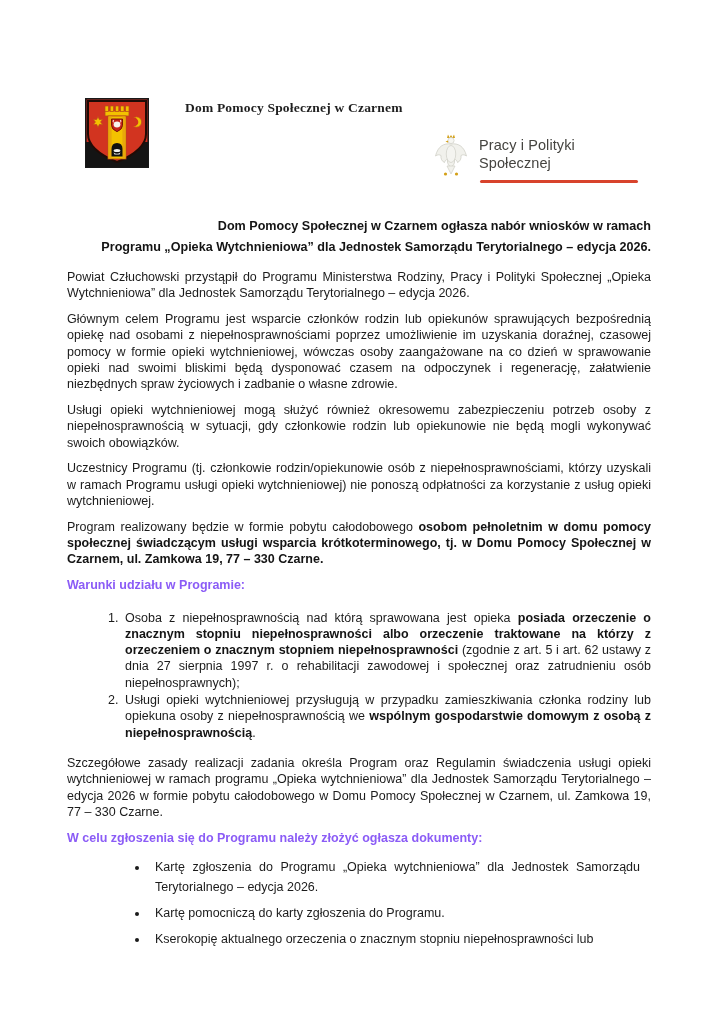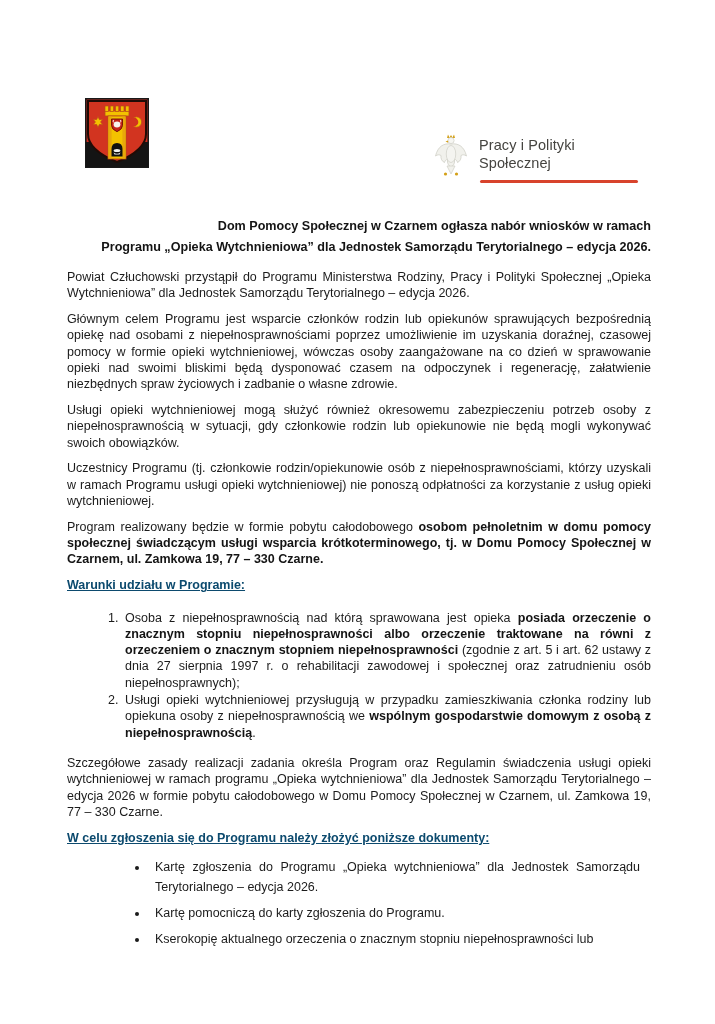--- a/index.html
+++ b/index.html
@@ -31,21 +31,21 @@
   
   .content{
     position:absolute;left:67px;top:216px;width:584px;
     font-size:12.5px;line-height:16.3px;text-align:justify;
   }
   .doc-title{
     margin:0 0 12px 0;text-align:right;
     font-size:12.6px;font-weight:700;line-height:20.5px;color:#141414;
   }
   .para{margin:0 0 9.5px 0;}
-  .h-bold{margin:4px 0 16px 0;font-size:12.5px;font-weight:700;text-align:left;color:#0c4a6e;text-decoration:underline;}
+  .h-bold{margin:4px 0 16px 0;font-size:12.5px;font-weight:700;text-align:left;color:#8b5cf6;}
   .h-bold.docs{margin:5px 0 11px 0;}
   ol.conditions{margin:0 0 14px 0;padding:0 0 0 55px;}
   ol.conditions li{margin:0 0 1px 0;padding-left:3px;text-align:justify;}
   ul.documents{margin:11px;padding:0 0 0 71px;list-style:disc;}
   ul.documents li{margin:0 0 6px 0;padding-left:6px;line-height:20px;text-align:justify;}
   b{color:#141414;}
 </style>
 </head>
 <body>
 
@@ -75,20 +75,21 @@
     <path d="M26.5,58.5 v-7.5 q0,-6 5.5,-6 q5.5,0 5.5,6 v7.5 z" fill="#101010"></path>
     <path d="M28.5,54.5 q3.5,2.6 7,0 l-1,2 h-5 z" fill="#f2f2ee"></path>
     <ellipse cx="32" cy="52.5" rx="3.4" ry="1.6" fill="#f2f2ee"></ellipse>
 
     <path d="M13,18.5 L14.4,21.6 L17.8,21.3 L15.6,24 L17.8,26.7 L14.4,26.4 L13,29.5 L11.6,26.4 L8.2,26.7 L10.4,24 L8.2,21.3 L11.6,21.6 Z" fill="#f3c200" stroke="#c1471c" stroke-width="0.8"></path>
 
     <circle cx="51.5" cy="24" r="5.2" fill="#f3c200" stroke="#c1471c" stroke-width="0.8"></circle>
     <circle cx="48.9" cy="24" r="4.4" fill="#d23420"></circle>
   </svg>
 
+  <div class="org-name">Dom Pomocy Społecznej w Czarnem</div>
 
   <div class="ministry">
     <svg class="eagle" viewBox="0 0 72 104" aria-hidden="true">
       <path d="M30,7 l3,6 l3,-5 l3,5 l3,-6 l2,7 h-16 z" fill="#d4a017"></path>
       <path d="M36,26 C22,24 10,30 5,50 C9,47 13,47 16,49 C15,55 18,61 23,63 C24,59 26,57 29,57 C28,64 31,70 36,72 C41,70 44,64 43,57 C46,57 48,59 49,63 C54,61 57,55 56,49 C59,47 63,47 67,50 C62,30 50,24 36,26 Z" fill="#f1f1ec" stroke="#cfcfc6" stroke-width="1.6"></path>
       <ellipse cx="36" cy="46" rx="9.5" ry="17" fill="#f4f4f0" stroke="#cfcfc6" stroke-width="1.4"></ellipse>
       <path d="M28,70 h16 l-4,8 l-4,8 l-4,-8 z" fill="#f1f1ec" stroke="#cfcfc6" stroke-width="1.4"></path>
       <circle cx="36" cy="19" r="6.2" fill="#f6f6f2" stroke="#cfcfc6" stroke-width="1.4"></circle>
       <path d="M30.2,19 l-5.2,2 l5.2,2.4 z" fill="#d4a017"></path>
       <circle cx="25" cy="86" r="3.2" fill="#d4a017"></circle>
@@ -113,27 +114,27 @@
 
     <p class="para">Usługi opieki wytchnieniowej mogą służyć również okresowemu zabezpieczeniu potrzeb osoby z niepełnosprawnością w sytuacji, gdy członkowie rodzin lub opiekunowie nie będą mogli wykonywać swoich obowiązków.</p>
 
     <p class="para">Uczestnicy Programu (tj. członkowie rodzin/opiekunowie osób z niepełnosprawnościami, którzy uzyskali w ramach Programu usługi opieki wytchnieniowej) nie ponoszą odpłatności za korzystanie z usług opieki wytchnieniowej.</p>
 
     <p class="para"><span>Program realizowany będzie w formie pobytu całodobowego </span><b>osobom pełnoletnim w domu pomocy społecznej świadczącym usługi wsparcia krótkoterminowego, tj. w Domu Pomocy Społecznej w Czarnem, ul. Zamkowa 19, 77 – 330 Czarne.</b></p>
 
     <h2 class="h-bold">Warunki udziału w Programie:</h2>
 
     <ol class="conditions">
-      <li><span>Osoba z niepełnosprawnością nad którą sprawowana jest opieka </span><b>posiada orzeczenie o znacznym stopniu niepełnosprawności albo orzeczenie traktowane na równi z orzeczeniem o znacznym stopniem niepełnosprawności</b><span> (zgodnie z art. 5 i art. 62 ustawy z dnia 27 sierpnia 1997 r. o rehabilitacji zawodowej i społecznej oraz zatrudnieniu osób niepełnosprawnych);</span></li>
+      <li><span>Osoba z niepełnosprawnością nad którą sprawowana jest opieka </span><b>posiada orzeczenie o znacznym stopniu niepełnosprawności albo orzeczenie traktowane na którzy z orzeczeniem o znacznym stopniem niepełnosprawności</b><span> (zgodnie z art. 5 i art. 62 ustawy z dnia 27 sierpnia 1997 r. o rehabilitacji zawodowej i społecznej oraz zatrudnieniu osób niepełnosprawnych);</span></li>
       <li><span>Usługi opieki wytchnieniowej przysługują w przypadku zamieszkiwania członka rodziny lub opiekuna osoby z niepełnosprawnością we </span><b>wspólnym gospodarstwie domowym z osobą z niepełnosprawnością</b><span>.</span></li>
     </ol>
 
     <p class="para">Szczegółowe zasady realizacji zadania określa Program oraz Regulamin świadczenia usługi opieki wytchnieniowej w ramach programu „Opieka wytchnieniowa” dla Jednostek Samorządu Terytorialnego – edycja 2026 w formie pobytu całodobowego w Domu Pomocy Społecznej w Czarnem, ul. Zamkowa 19, 77 – 330 Czarne.</p>
 
-    <h2 class="h-bold docs">W celu zgłoszenia się do Programu należy złożyć poniższe dokumenty:</h2>
+    <h2 class="h-bold docs">W celu zgłoszenia się do Programu należy złożyć ogłasza dokumenty:</h2>
 
     <ul class="documents">
       <li>Kartę zgłoszenia do Programu „Opieka wytchnieniowa” dla Jednostek Samorządu Terytorialnego – edycja 2026.</li>
       <li>Kartę pomocniczą do karty zgłoszenia do Programu.</li>
       <li>Kserokopię aktualnego orzeczenia o znacznym stopniu niepełnosprawności lub</li>
     </ul>
 
   </div>
 </div>
 

